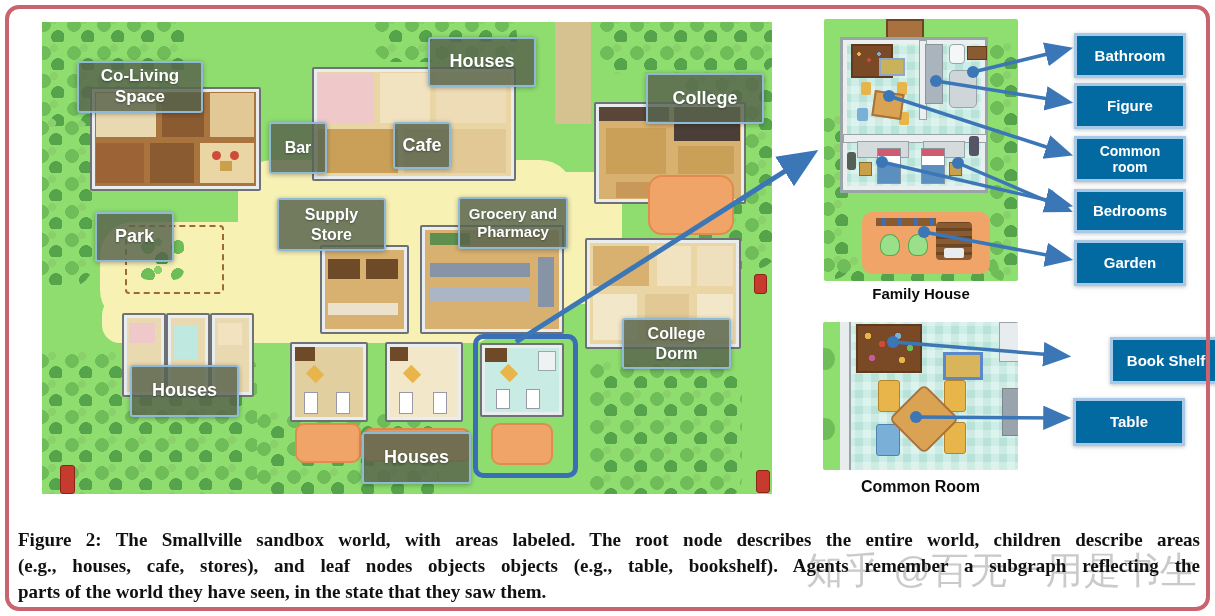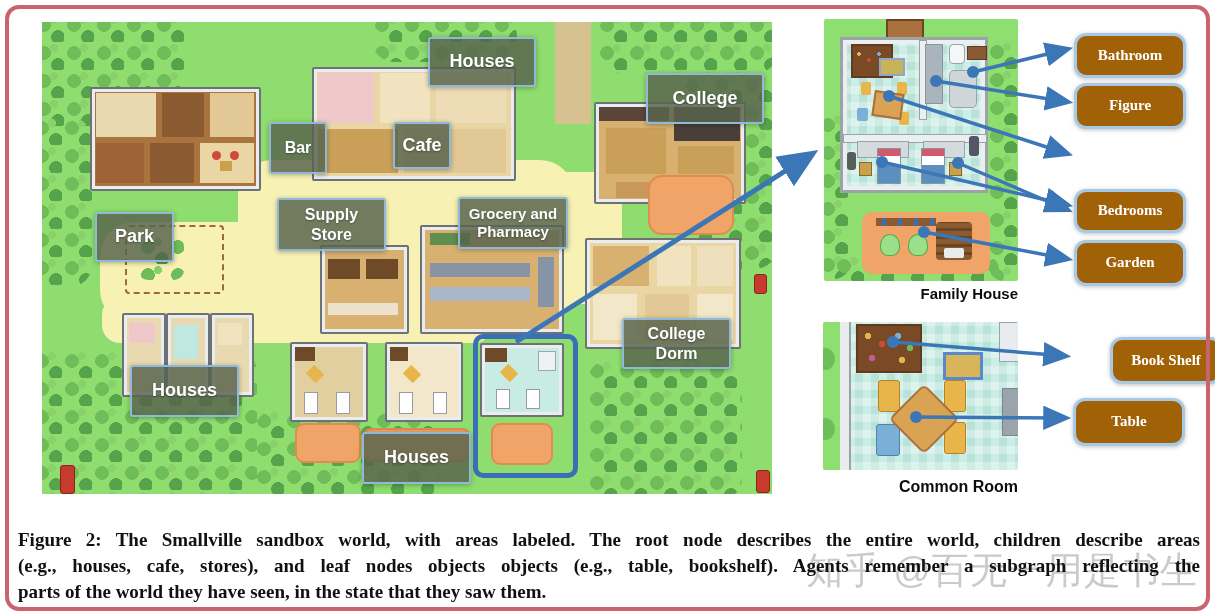--- a/index.html
+++ b/index.html
@@ -26,24 +26,24 @@
      background:rgba(88,100,78,.84);border:2px solid #8fb9d6;border-radius:3px;color:#fff;
      font-weight:bold;font-size:16px;line-height:1.22;white-space:pre-line;z-index:3;
      text-shadow:0 1px 2px rgba(0,0,0,.35);box-shadow:0 1px 5px rgba(0,0,0,.3);}
   .hibox{position:absolute;border:5px solid #3a6fb5;border-radius:10px;z-index:4;}
   .car{position:absolute;background:#c63b2e;border-radius:3px;border:1px solid #8c2318;}
   
   .panel{position:absolute;overflow:hidden;z-index:1;border-radius:2px;}
   .teal-floor{background-color:#cdeee6;background-image:
       repeating-linear-gradient(0deg,rgba(255,255,255,.3) 0 8px,transparent 8px 16px),
       repeating-linear-gradient(90deg,rgba(112,182,166,.22) 0 8px,transparent 8px 16px);}
-  .panel-caption{position:absolute;text-align:right;font-weight:bold;font-size:15px;color:#0c0c0c;z-index:2;}
+  .panel-caption{position:absolute;text-align:center;font-weight:bold;font-size:15px;color:#0c0c0c;z-index:2;}
   .detail-label{position:absolute;width:106px;display:flex;align-items:center;justify-content:center;text-align:center;
-     background:#a16207;border:3px solid #a6c9e8;border-radius:12px;color:#fff;font-weight:bold;font-size:15px;
-     line-height:1.15;white-space:pre-line;z-index:3;box-shadow:0 1px 4px rgba(0,0,0,.25);font-family:Liberation Serif, serif;}
+     background:#0369a1;border:3px solid #a6c9e8;border-radius:0;color:#fff;font-weight:bold;font-size:15px;
+     line-height:1.15;white-space:pre-line;z-index:3;box-shadow:0 1px 4px rgba(0,0,0,.25);}
   .overlay{position:absolute;left:0;top:0;z-index:5;pointer-events:none;}
   
   .fig-caption{position:absolute;left:18px;top:527px;width:1182px;z-index:2;
      font-family:"Liberation Serif",serif;font-weight:bold;font-size:19px;color:#111;line-height:26px;}
   .fig-caption .jl{text-align:justify;text-align-last:justify;}
   .watermark{position:absolute;left:806px;top:546px;z-index:1;color:#bdbdbd;opacity:.8;
      font-size:37px;letter-spacing:1px;white-space:nowrap;}
   .gz-roof{background:repeating-linear-gradient(0deg,#8a5a30 0 5px,#6e4522 5px 8px);border-radius:4px;}
 </style>
 </head>
@@ -156,20 +156,22 @@
     <div class="garden" style="left:320px;top:406px;width:105px;height:30px"></div>
     <div class="garden" style="left:449px;top:401px;width:58px;height:38px"></div>
     <div class="garden" style="left:606px;top:153px;width:82px;height:56px;border-radius:14px"></div>
 
     <div class="car" style="left:18px;top:443px;width:13px;height:27px"></div>
     <div class="car" style="left:712px;top:252px;width:11px;height:18px"></div>
     <div class="car" style="left:714px;top:448px;width:12px;height:21px"></div>
 
     <div class="hibox" style="left:431px;top:312px;width:95px;height:134px"></div>
 
+    <div class="map-label" style="left:35px;top:39px;width:122px;height:48px;font-size:17px">Co-Living
+Space</div>
     <div class="map-label" style="left:386px;top:15px;width:104px;height:46px;font-size:18px">Houses</div>
     <div class="map-label" style="left:227px;top:100px;width:54px;height:48px;font-size:16px">Bar</div>
     <div class="map-label" style="left:351px;top:100px;width:54px;height:43px;font-size:18px">Cafe</div>
     <div class="map-label" style="left:604px;top:51px;width:114px;height:47px;font-size:18px">College</div>
     <div class="map-label" style="left:235px;top:176px;width:105px;height:49px">Supply
 Store</div>
     <div class="map-label" style="left:416px;top:175px;width:106px;height:48px;font-size:15px">Grocery and
 Pharmacy</div>
     <div class="map-label" style="left:53px;top:190px;width:75px;height:46px;font-size:18px">Park</div>
     <div class="map-label" style="left:88px;top:343px;width:105px;height:48px;font-size:18px">Houses</div>
@@ -239,20 +241,22 @@
     <div style="position:absolute;left:55px;top:58px;width:20px;height:30px;background:#e8b54a;border:1px solid #b5832a;border-radius:3px"></div>
     <div style="position:absolute;left:121px;top:58px;width:20px;height:30px;background:#e8b54a;border:1px solid #b5832a;border-radius:3px"></div>
     <div style="position:absolute;left:121px;top:100px;width:20px;height:30px;background:#e8b54a;border:1px solid #b5832a;border-radius:3px"></div>
     <div style="position:absolute;left:53px;top:102px;width:22px;height:30px;background:#7ab0d8;border:1px solid #4d83ad;border-radius:3px"></div>
     <div style="position:absolute;left:76px;top:72px;width:46px;height:46px;background:#d9a353;border:2px solid #a9713d;transform:rotate(45deg);border-radius:6px"></div>
   </div>
   <div class="panel-caption" style="left:823px;top:478px;width:195px;font-size:16px">Common Room</div>
 
   <div class="detail-label" style="left:1074px;top:33px;height:39px">Bathroom</div>
   <div class="detail-label" style="left:1074px;top:83px;height:40px">Figure</div>
+  <div class="detail-label" style="left:1074px;top:136px;height:40px;font-size:14px">Common
+room</div>
   <div class="detail-label" style="left:1074px;top:189px;height:38px">Bedrooms</div>
   <div class="detail-label" style="left:1074px;top:240px;height:40px">Garden</div>
   <div class="detail-label" style="left:1110px;top:337px;height:41px">Book Shelf</div>
   <div class="detail-label" style="left:1073px;top:398px;height:42px">Table</div>
 
   <svg class="overlay" width="1215" height="616" viewBox="0 0 1215 616">
     <defs>
       <marker id="ah" markerWidth="9" markerHeight="8" refX="6.5" refY="3.5" orient="auto">
         <path d="M0,0 L8,3.5 L0,7 Z" fill="#3b76b7"></path>
       </marker>

